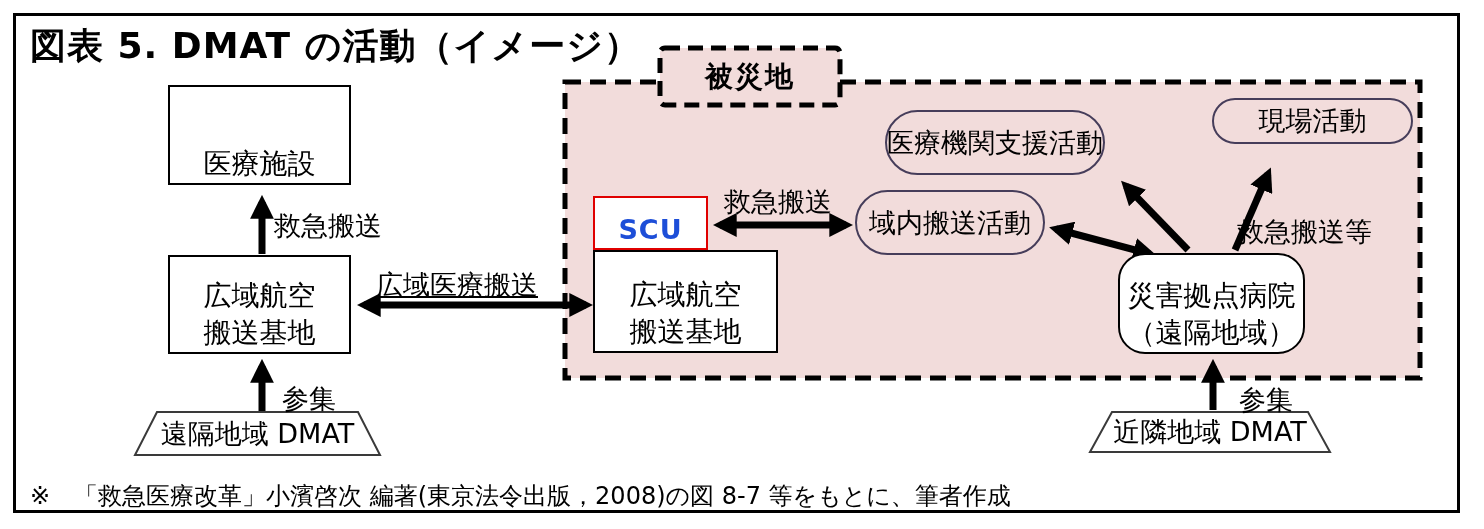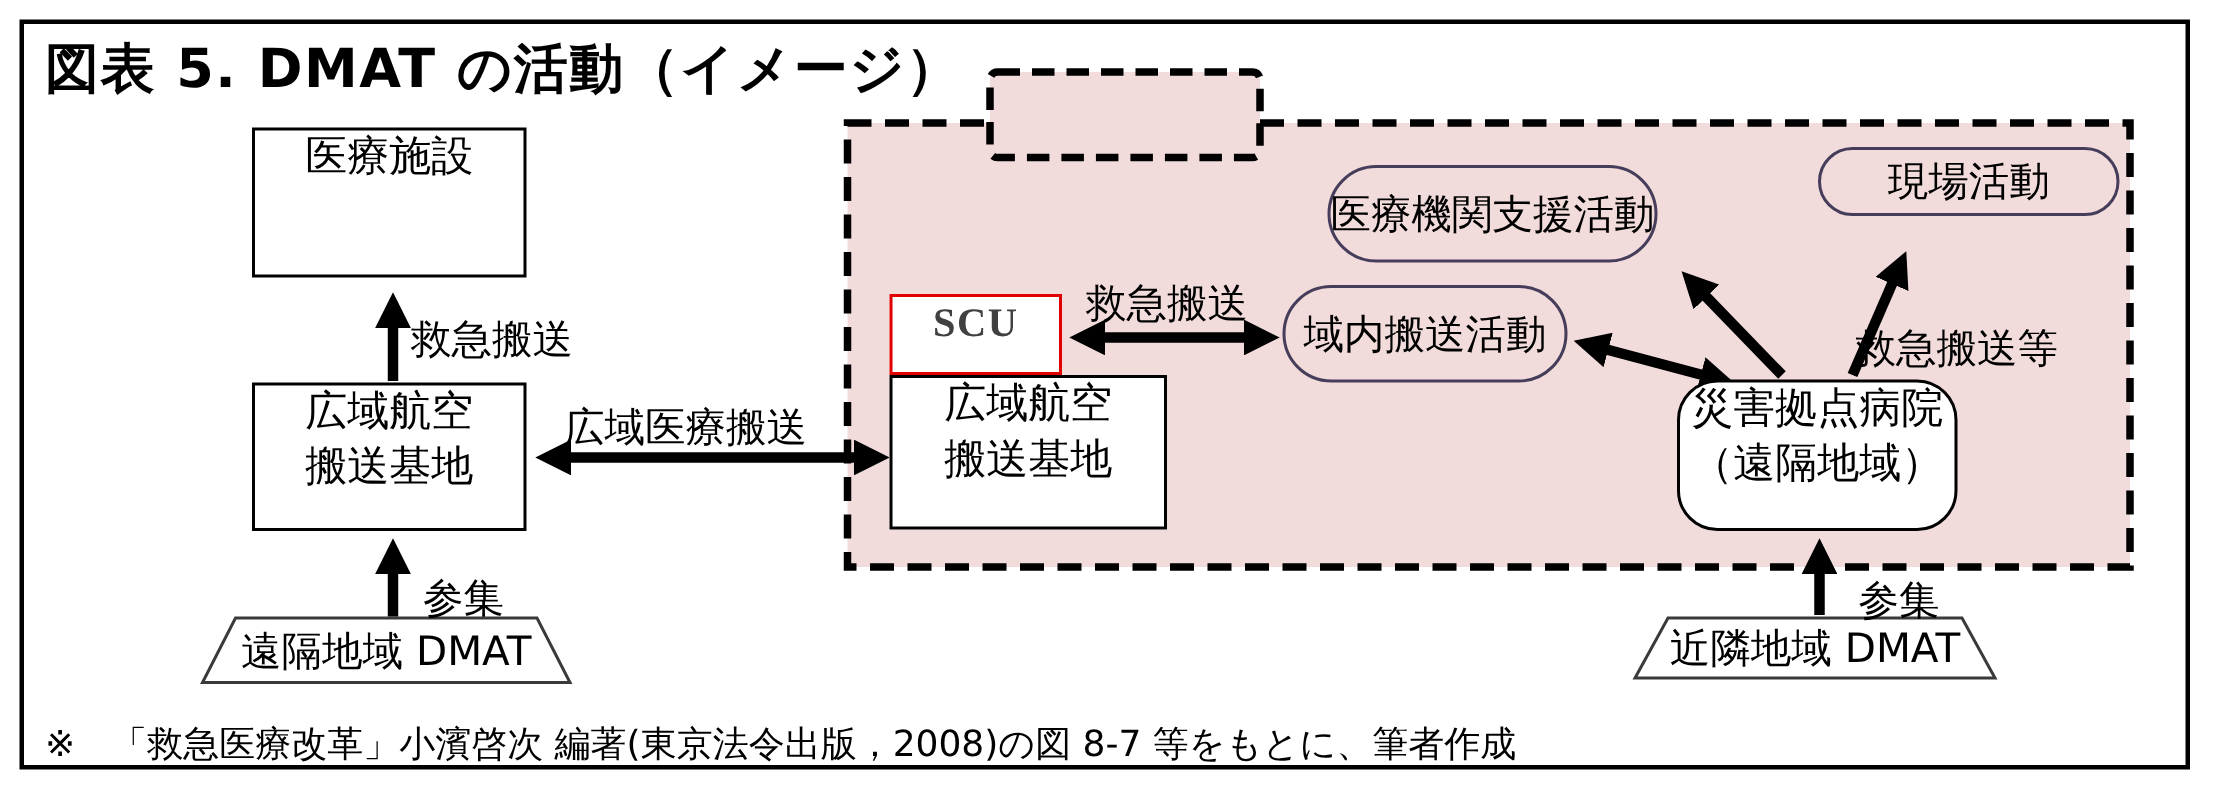--- a/index.html
+++ b/index.html
@@ -12,25 +12,25 @@
     position:absolute;left:13px;top:13px;width:1447px;height:500px;
     border:3px solid #000;box-sizing:border-box;
   }
   .title{
     position:absolute;left:30px;top:22px;font-size:36px;font-weight:bold;
     letter-spacing:1px;white-space:nowrap;
   }
   svg.layer{position:absolute;left:0;top:0;width:1484px;height:529px;}
   .box{
     position:absolute;background:#fff;border:2.5px solid #000;box-sizing:border-box;
-    display:flex;flex-direction:column;align-items:center;justify-content:flex-start;
-    font-size:28px;line-height:1.32;text-align:center;font-family:Liberation Serif, serif;
+    display:flex;flex-direction:column;align-items:center;justify-content:flex-end;
+    font-size:28px;line-height:1.32;text-align:center;
   }
   .box-scu{
-    border:2.5px solid #e00000;color:#404040;font-weight:bold;
+    border:2.5px solid #e00000;color:#1d4ed8;font-weight:bold;
     font-size:27px;letter-spacing:1px;
   }
   .stadium{
     position:absolute;border:2px solid #463d5a;border-radius:33px;box-sizing:border-box;
     display:flex;align-items:center;justify-content:center;
     font-size:27px;background:transparent;white-space:nowrap;
   }
   .lbl{
     position:absolute;font-size:27px;white-space:nowrap;
   }
@@ -72,20 +72,21 @@
     <line x1="262" y1="254" x2="262" y2="202" stroke="#000" stroke-width="7" marker-end="url(#ah)"></line>
     <line x1="262" y1="411" x2="262" y2="366" stroke="#000" stroke-width="7" marker-end="url(#ah)"></line>
     <line x1="364" y1="305" x2="586" y2="305" stroke="#000" stroke-width="7" marker-start="url(#ah)" marker-end="url(#ah)"></line>
     <line x1="720" y1="225" x2="846" y2="225" stroke="#000" stroke-width="7" marker-start="url(#ah)" marker-end="url(#ah)"></line>
     <line x1="1188" y1="250" x2="1126" y2="186" stroke="#000" stroke-width="7" marker-end="url(#ah)"></line>
     <line x1="1235" y1="250" x2="1268" y2="174" stroke="#000" stroke-width="7" marker-end="url(#ah)"></line>
     <line x1="1056" y1="229" x2="1150" y2="254" stroke="#000" stroke-width="7" marker-start="url(#ah)" marker-end="url(#ah)"></line>
     <line x1="1213" y1="410" x2="1213" y2="366" stroke="#000" stroke-width="7" marker-end="url(#ah)"></line>
   </svg>
 
+  <div class="badge" style="left:660px;top:48px;width:180px;height:57px;">被災地</div>
 
   <div class="box" style="left:168px;top:85px;width:183px;height:100px;">
     <span>医療施設</span>
   </div>
 
   <div class="box" style="left:168px;top:255px;width:183px;height:99px;">
     <span>広域航空</span>
     <span>搬送基地</span>
   </div>
 
@@ -110,21 +111,21 @@
     <span>現場活動</span>
   </div>
   <div class="stadium" style="left:855px;top:190px;width:190px;height:65px;">
     <span>域内搬送活動</span>
   </div>
 
   <div class="trap-label" style="left:1090px;top:412px;width:240px;height:40px;">近隣地域 DMAT</div>
   <div class="trap-label" style="left:135px;top:412px;width:245px;height:43px;">遠隔地域 DMAT</div>
 
   <div class="lbl" style="left:274px;top:208px;">救急搬送</div>
-  <div class="lbl" style="left:376px;top:267px;">広域医療搬送</div>
+  <div class="lbl" style="left:376px;top:267px;text-decoration:underline;">広域医療搬送</div>
   <div class="lbl" style="left:282px;top:381px;">参集</div>
   <div class="lbl" style="left:724px;top:184px;">救急搬送</div>
   <div class="lbl" style="left:1237px;top:214px;">救急搬送等</div>
   <div class="lbl" style="left:1239px;top:382px;">参集</div>
 
   <div class="footnote">※　「救急医療改革」小濱啓次 編著(東京法令出版，2008)の図 8-7 等をもとに、筆者作成</div>
 
 </div>
 
 </body></html>

